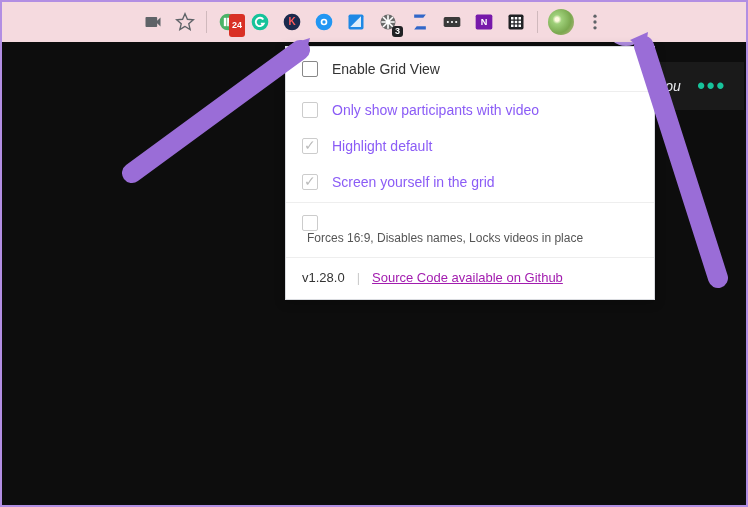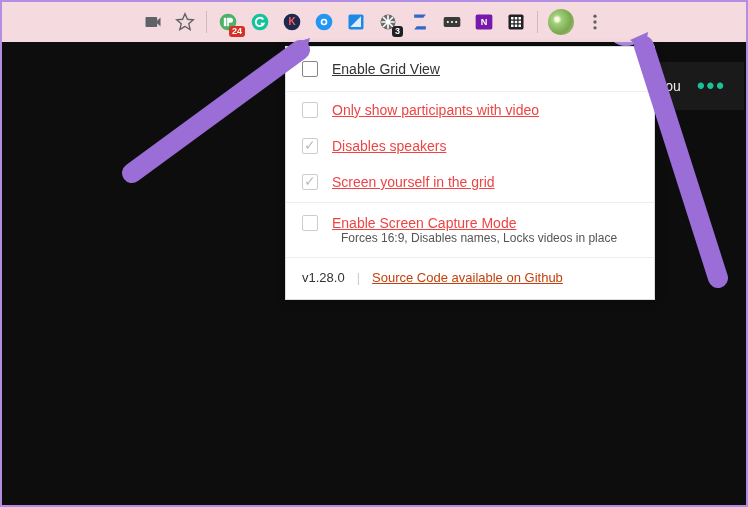--- a/index.html
+++ b/index.html
@@ -30,21 +30,21 @@
     flex-shrink: 0;
   }
   .tb-icon svg { width: 20px; height: 20px; }
   .badge {
     position: absolute;
     bottom: -4px; right: -6px;
     background: #d93025;
     color: #fff;
     font-size: 9px;
     font-weight: bold;
-    padding: 1px 3px;
+    padding: 7px 3px;
     border-radius: 3px;
     line-height: 1;
   }
   .badge-dark {
     position: absolute;
     bottom: -4px; right: -4px;
     background: #202124;
     color: #fff;
     font-size: 9px;
     font-weight: bold;
@@ -74,23 +74,22 @@
     border: 1px solid #dadce0;
     box-shadow: 0 2px 10px rgba(0,0,0,0.25);
     font-size: 14px;
     color: #333;
   }
   .opt {
     display: flex;
     align-items: center;
     gap: 14px;
     padding: 10px 16px;
-    text-decoration: underline;
-  }
-  .opt.disabled { color: #ef4444; }
+  }
+  .opt.disabled { color: #8b5cf6; }
   .opt.first { padding-top: 14px; padding-bottom: 14px; border-bottom: 1px solid #eee; }
   .check {
     width: 16px; height: 16px;
     border: 1.5px solid #888;
     border-radius: 2px;
     flex-shrink: 0;
     position: relative;
     background: #fff;
   }
   .opt.disabled .check { border-color: #ccc; }
@@ -98,41 +97,42 @@
     content: '✓';
     position: absolute;
     top: -2px; left: 1px;
     font-size: 14px;
     color: #888;
   }
   .opt.disabled .check.checked::after { color: #bbb; }
   .subtext {
     font-size: 12px;
     color: #555;
-    padding: 0 16px 12px 55px;
+    padding: 0 16px 12px 21px;
     margin-top: -4px;
   }
   .sep { height: 1px; background: #eee; margin: 2px 0; }
   .footer {
     padding: 12px 16px 14px;
     font-size: 13px;
     display: flex;
     align-items: center;
     gap: 12px;
     border-top: 1px solid #eee;
   }
-  .footer a { color: #c2410c; }
+  .footer a { color: #a21caf; }
   .meet-bar {
     position: absolute;
     top: 60px; right: 2px;
     height: 48px; width: 100px;
     background: #1a1a1a;
     display: flex; align-items: center; justify-content: flex-end;
     gap: 16px; padding-right: 18px;
     color: #fff;
+    font-style: italic;
   }
   .dot3 { color: #17c39b; font-size: 22px; letter-spacing: 2px; font-weight: bold; }
   .grid-highlight {
     position: absolute;
     top: 4px; left: 604px;
     width: 40px; height: 40px;
     background: #b28ee3;
     border-radius: 50%;
   }
 </style>
@@ -248,30 +248,29 @@
   <div class="opt first">
     <span class="check"></span>
     <span>Enable Grid View</span>
   </div>
   <div class="opt disabled">
     <span class="check"></span>
     <span>Only show participants with video</span>
   </div>
   <div class="opt disabled">
     <span class="check checked"></span>
-    <span>Disables speakers</span>
+    <span>Highlight default</span>
   </div>
   <div class="opt disabled">
     <span class="check checked"></span>
     <span>Screen yourself in the grid</span>
   </div>
   <div class="sep"></div>
   <div class="opt disabled" style="padding-bottom:4px">
     <span class="check"></span>
-    <span>Enable Screen Capture Mode</span>
   </div>
   <div class="subtext">Forces 16:9, Disables names, Locks videos in place</div>
   <div class="footer">
     <span>v1.28.0</span>
     <span style="color:#ccc">|</span>
     <a href="#">Source Code available on Github</a>
   </div>
 </div>
 
 <div class="arrow" style="top:36px;left:120px">

